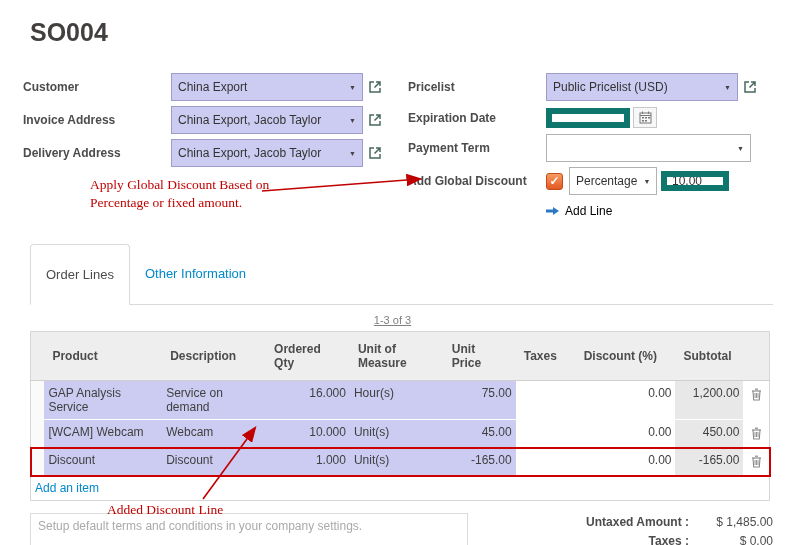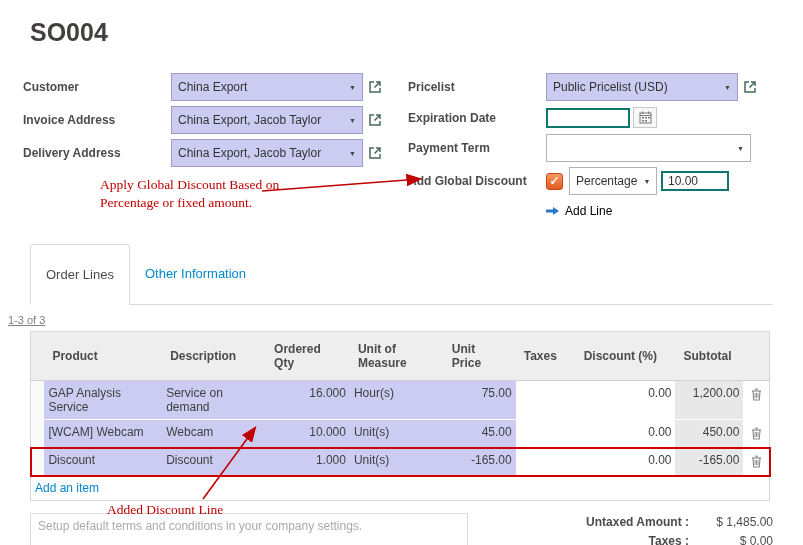--- a/index.html
+++ b/index.html
@@ -17,40 +17,40 @@
   .form-col-right .field-label { width:138px; }
 
   .sel { height:28px; border:1px solid #b2b2b2; display:flex; align-items:center;
          padding:0 6px; background:#fff; font-size:12px; color:#333; cursor:pointer;text-align:center; }
   .sel .arrow { margin-left:auto; font-size:7px; color:#444; padding-left:6px; }
   .sel.purple { background:#ccccf2; border-color:#9e9cc9; width:192px; }
   .sel.payterm { width:205px; }
   .sel.small { width:88px; }
   .extlink { margin-left:5px; display:inline-flex; cursor:pointer; }
 
-  .txt-input { height:20px; border:2px solid #0f766e; padding:0 5px; font-size:12px;
+  .txt-input { height:20px; border:6px solid #0f766e; padding:0 5px; font-size:12px;
                font-family:inherit; color:#333; }
   .date-input { width:84px; margin-right:3px; }
   .cal-btn { width:24px; height:21px; border:1px solid #c8c8c8; background:#f7f7f7;
              display:inline-flex; align-items:center; justify-content:center; cursor:pointer; }
   .checkbox { width:17px; height:17px; border-radius:3px; margin-right:6px; cursor:pointer;
               background:linear-gradient(#f79b62,#e25822); border:1px solid #c44a17;
               color:#fff; font-size:12px; font-weight:bold; display:flex; align-items:center; justify-content:center; }
   .amount-input { width:68px; margin-left:4px; }
 
   .add-line { margin-left:138px; margin-top:9px; color:#000000; display:flex; align-items:center;
               gap:5px; cursor:pointer; font-size:12px; }
 
   .tabs { margin:26px 30px 0 30px; border-bottom:1px solid #d9d9d9; display:flex; }
   .tab { padding:22px 15px; font-size:13px; margin-bottom:-1px; cursor:pointer; }
   .tab.active { border:1px solid #d9d9d9; border-bottom:1px solid #fff; background:#fff;
                 border-radius:4px 4px 0 0; color:#4c4c4c; }
   .tab.inactive { color:#0088cc; }
 
-  .pager { text-align:left; padding:9px 34px 5px 8px; color:#808080; font-size:11px;text-decoration:underline; }
+  .pager { text-align:center; padding:9px 34px 5px 16px; color:#808080; font-size:11px;text-decoration:underline; }
 
   .order-table { margin:0 30px; width:740px; border-collapse:collapse; border:1px solid #d6d6d6; }
   .order-table th { background:#eeeeee; font-weight:bold; padding:10px 8px; font-size:12px;
                     border-bottom:1px solid #cfcfcf; text-align:left; color:#4c4c4c; }
   .order-table td { padding:5px 4px; font-size:12px; vertical-align:top; color:#3f3f3f; }
   .r { text-align:right; }
   td.pc { background:#ccccf2; border-bottom:1px solid #fff; }
   td.sub { background:#e8e8e8; border-bottom:1px solid #fff; text-align:right; }
   td.plain { background:#fff;margin-top:24px; }
   td.handle, th.handle { padding:0; width:14px; background:#fafafa; }
@@ -68,21 +68,21 @@
   .totals { width:238px; padding-top:2px; }
   .t-row { display:flex; align-items:baseline; margin-bottom:5px; }
   .t-label { flex:1; text-align:right; font-weight:bold; font-size:12px; }
   .t-value { width:84px; text-align:right; font-size:12px; }
   .t-sep { border-top:1px solid #c9c9c9; margin:8px 0 6px; }
   .total-row .t-value { font-size:15px; font-weight:bold; color:#333; }
   .update-link { color:#0088cc; font-weight:bold; font-size:12px; cursor:pointer; }
 
   .ann { position:absolute; color:#c00000; font-family:"Liberation Serif", serif;
          font-size:13.5px; line-height:1.3; z-index:6; }
-  #ann1 { left:100px; top:176px; }
+  #ann1 { left:90px; top:176px; }
   #ann2 { left:107px; top:501px; }
   .overlay { position:absolute; left:0; top:0; z-index:5; pointer-events:none; }
 </style>
 </head>
 <body>
 
 <div class="page">
 
   <h1 class="title">SO004</h1>
 

